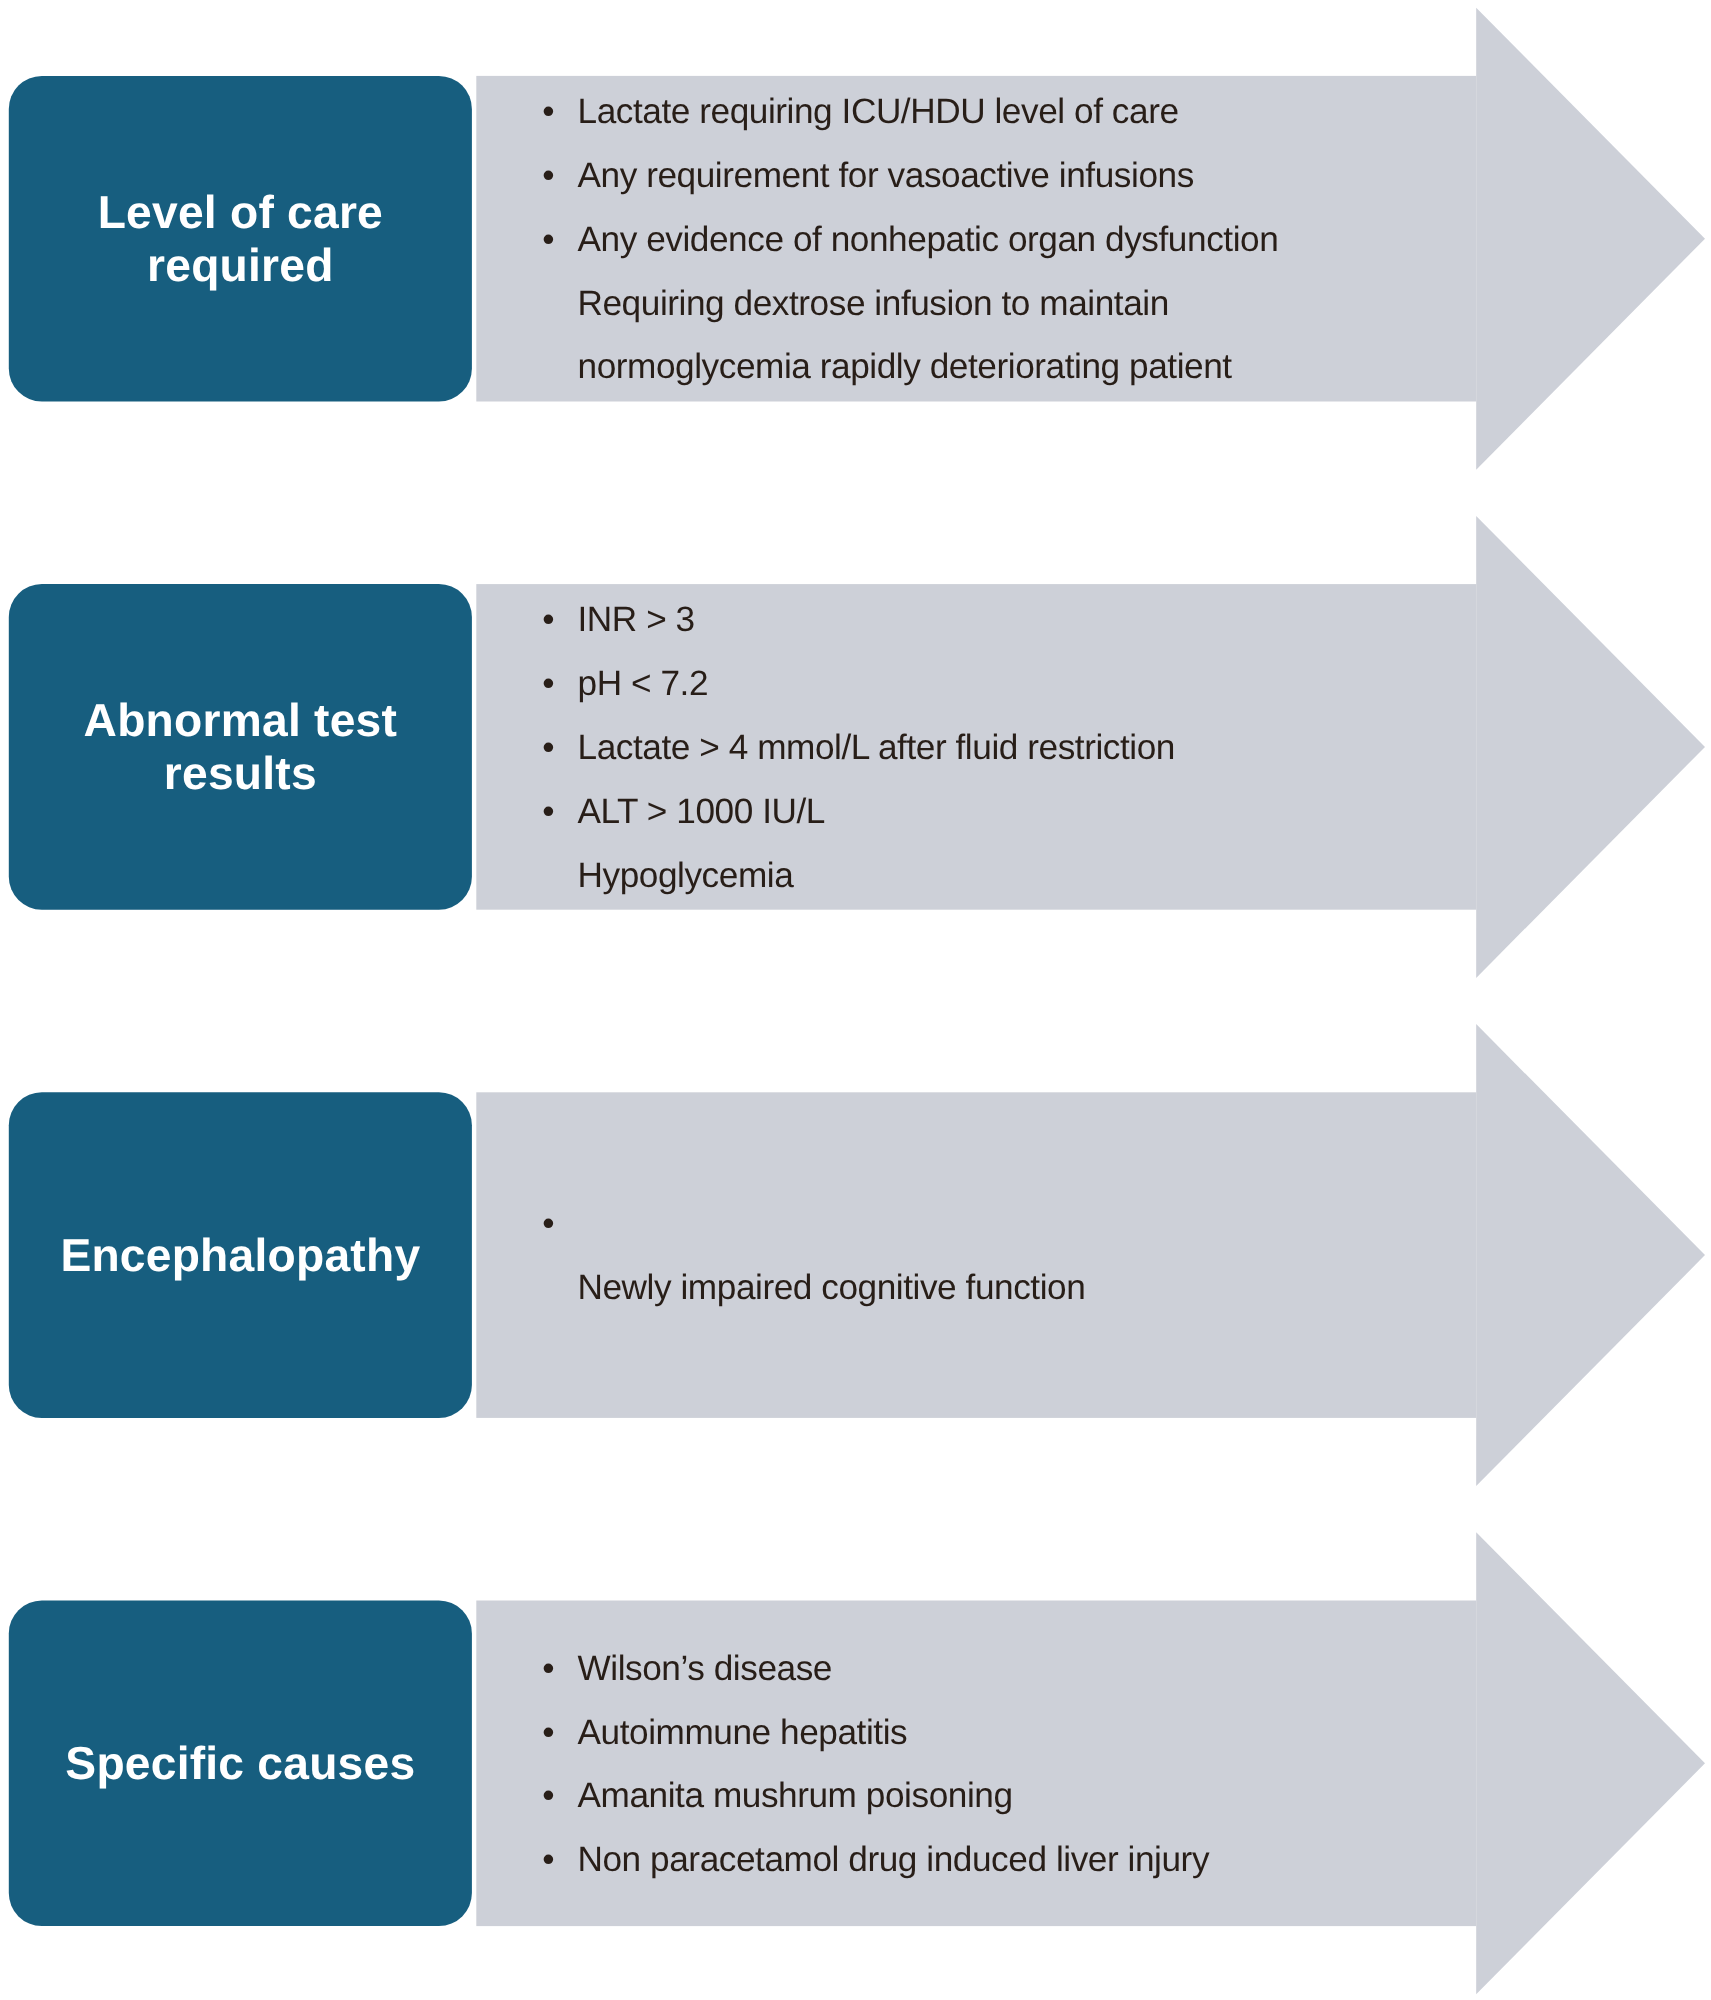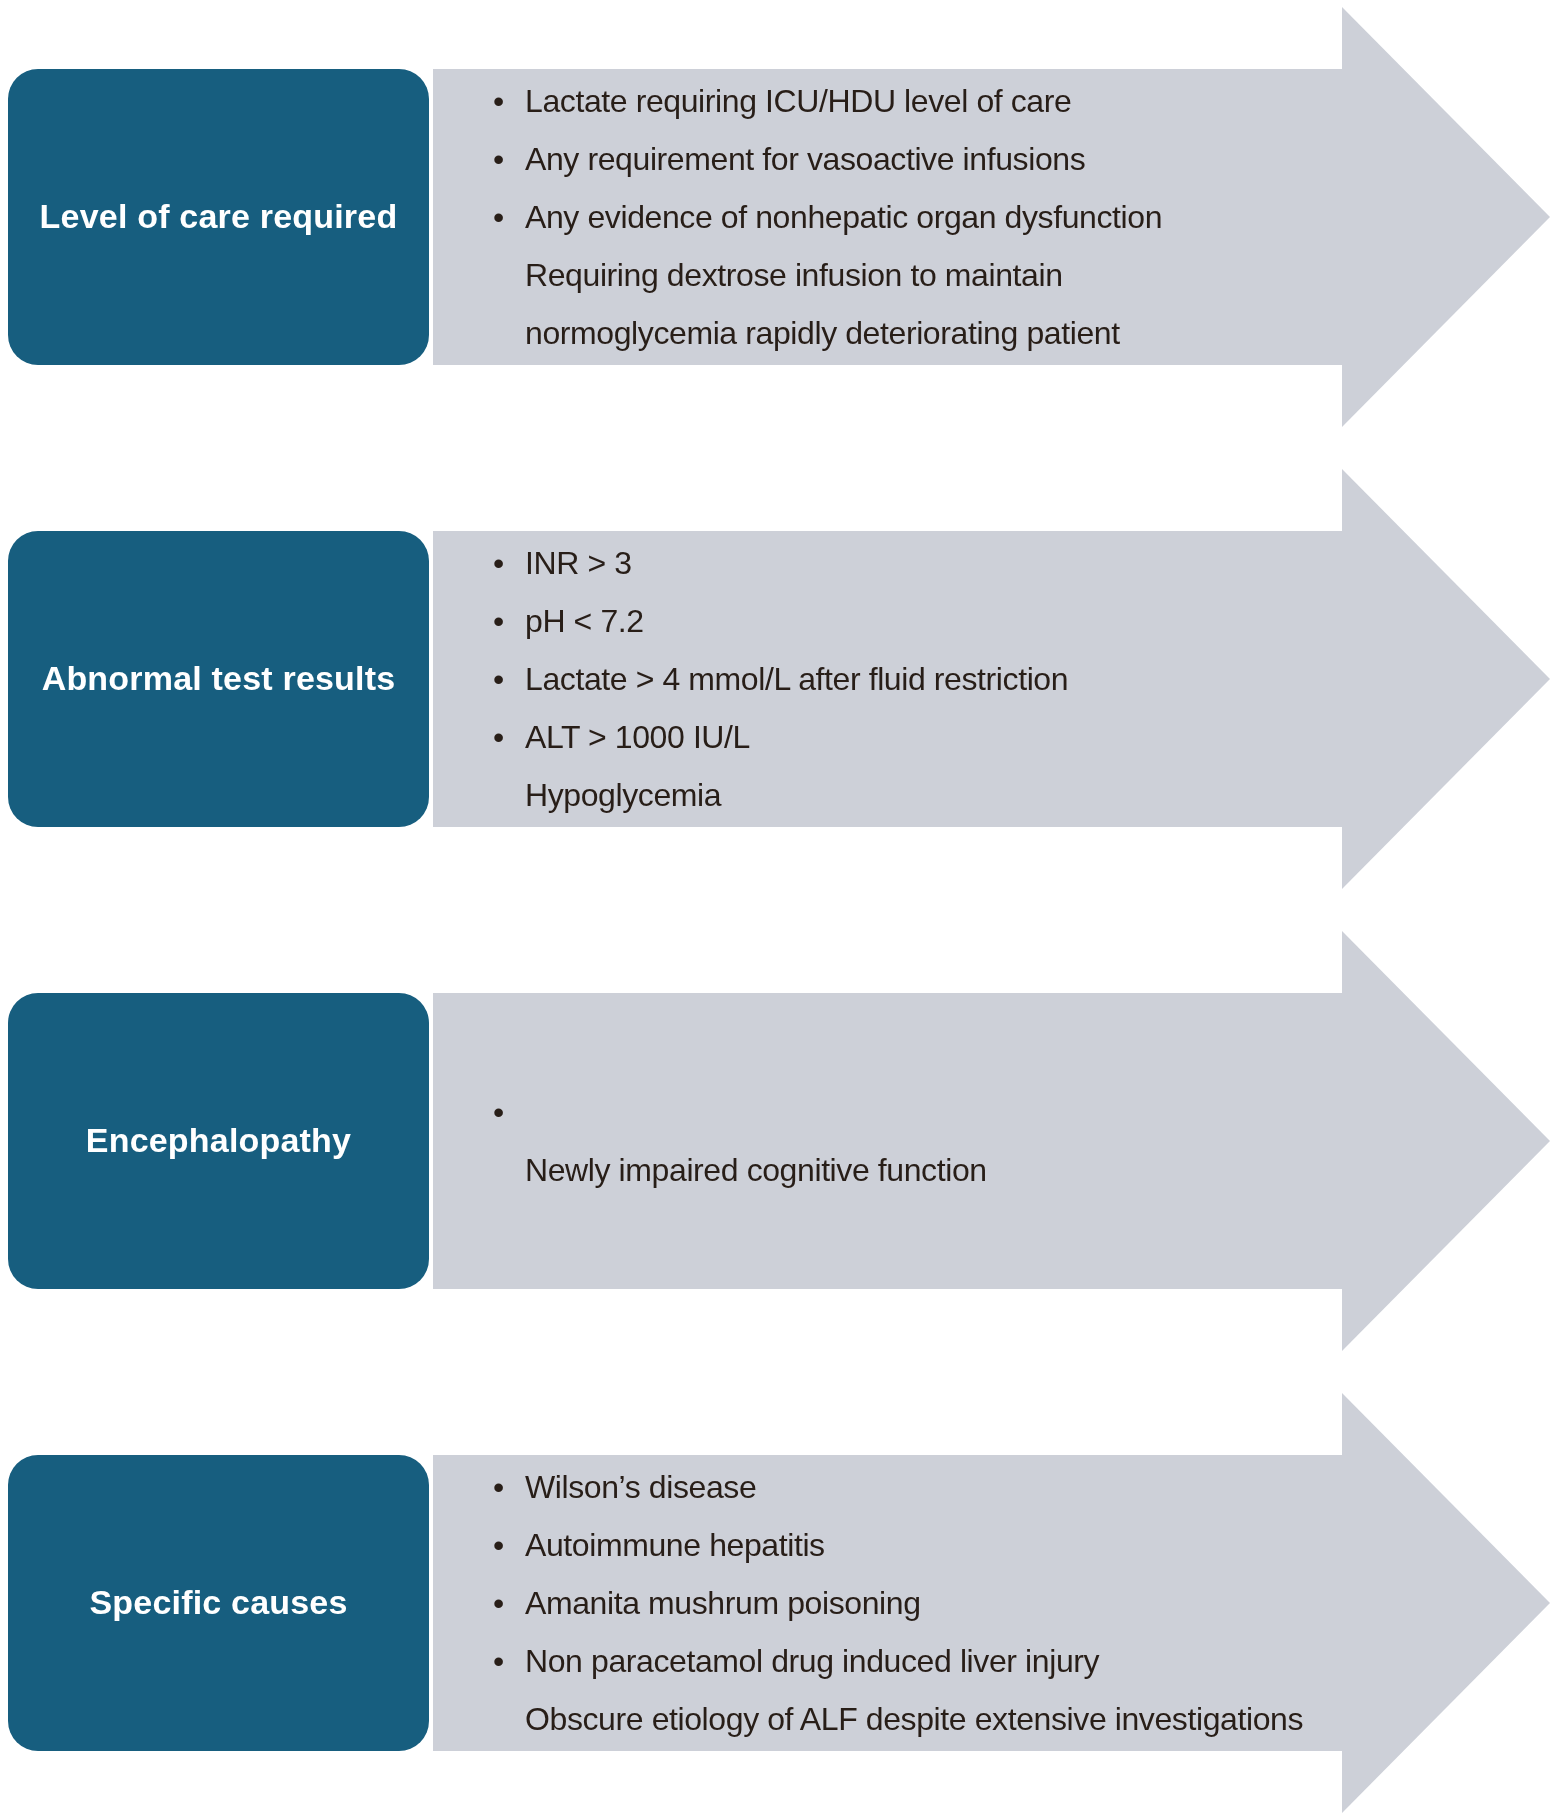--- a/index.html
+++ b/index.html
@@ -59,21 +59,21 @@
     background: var(--box-color, #175E7F);
     border-radius: 30px;
     display: flex;
     align-items: center;
     justify-content: center;
     box-sizing: border-box;
     padding: 0 14px;
   }
   .label {
     color: var(--label-color, #ffffff);
-    font-size: 34px;
+    font-size: 42px;
     font-weight: bold;
     text-align: center;
     letter-spacing: 0.2px;
     line-height: 1.15;
   }
   .line {
     display: flex;
     align-items: baseline;
     font-size: 32px;
     letter-spacing: -0.4px;
@@ -180,23 +180,19 @@
           <span class="txt">Autoimmune hepatitis</span>
         </div>
       <div class="line">
           <span class="marker">•</span>
           <span class="txt">Amanita mushrum poisoning</span>
         </div>
       <div class="line">
           <span class="marker">•</span>
           <span class="txt">Non paracetamol drug induced liver injury</span>
         </div>
-      <div class="line">
-          <span class="marker"></span>
-          <span class="txt">Obscure etiology of ALF despite extensive investigations</span>
-        </div>
     </div>
     <div class="label-box">
       <span class="label">Specific causes</span>
     </div>
   </div>
 
 </div>
 
 </body></html>

